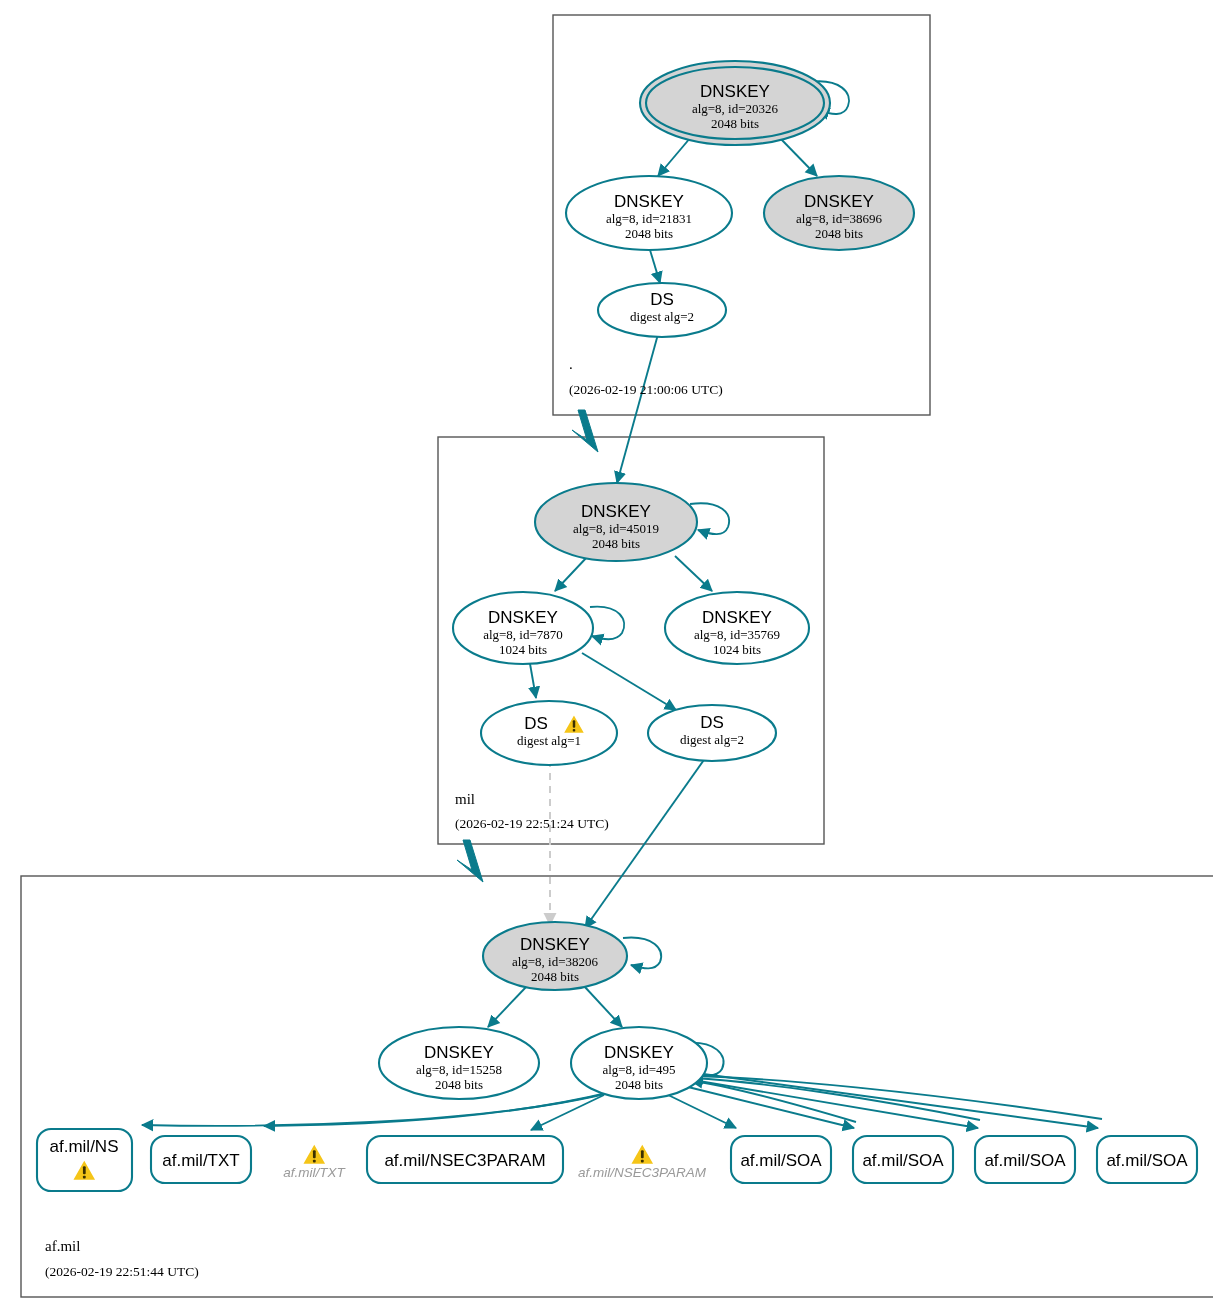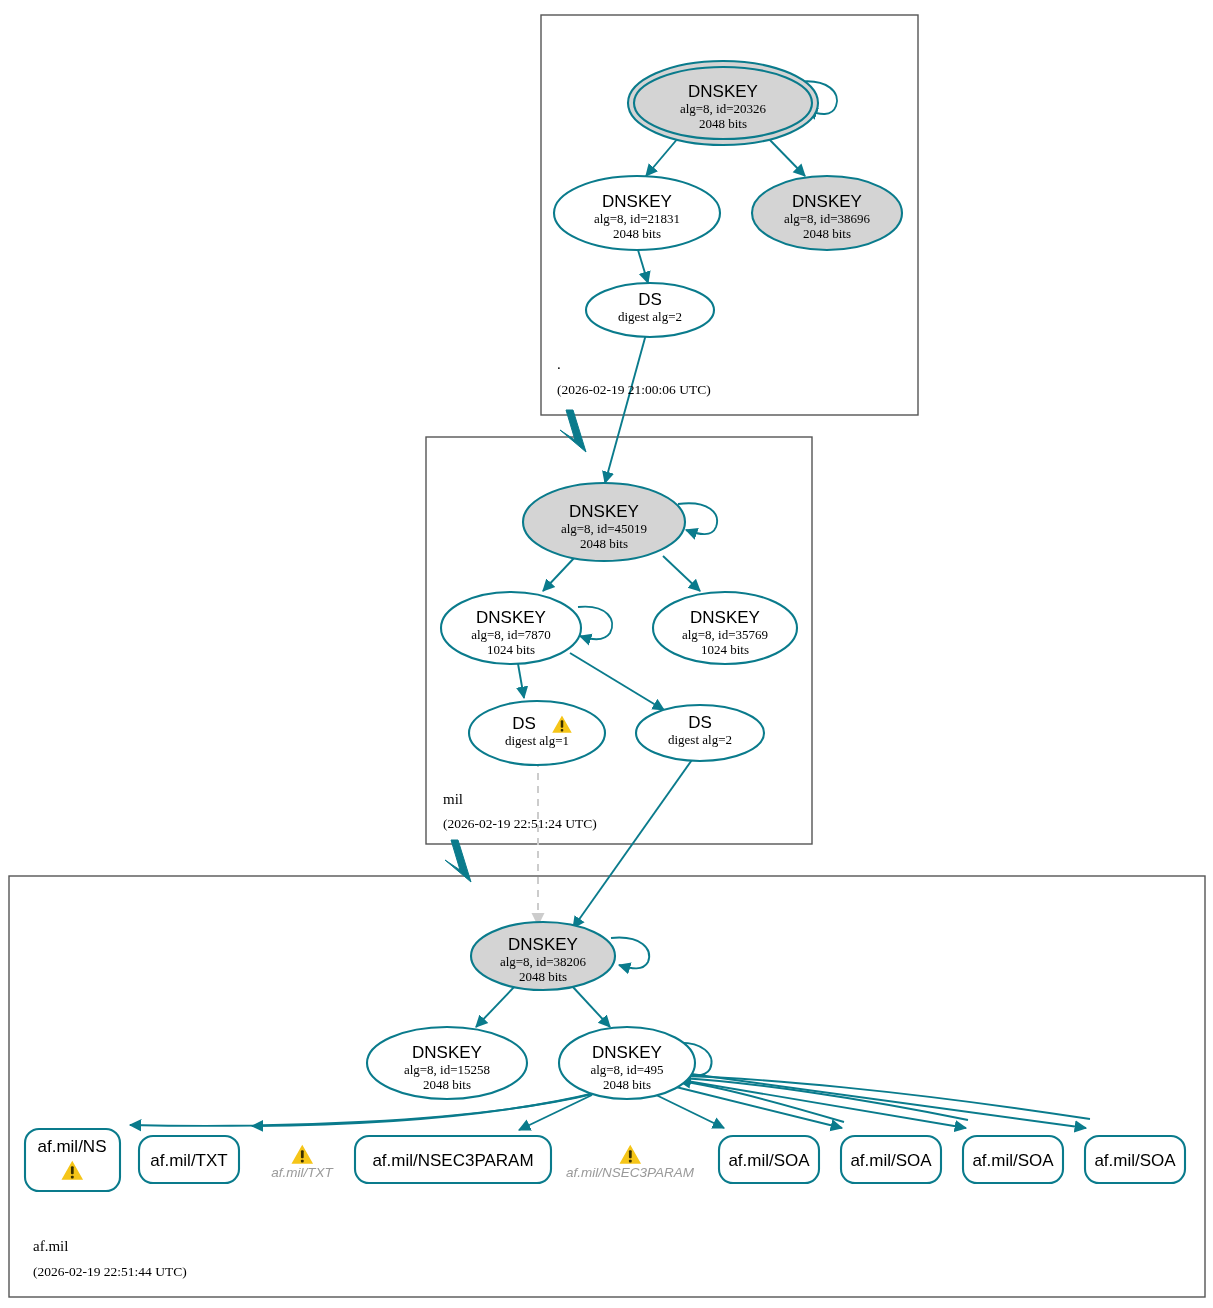--- a/index.html
+++ b/index.html
@@ -10,21 +10,21 @@
   }
   body {
     font-family: "Liberation Sans", sans-serif;
     width: 1213px;
     height: 1308px;
     position: relative;
     overflow: hidden;
   }
   #canvas {
     position: absolute;
-    left: 0; top: 0;
+    left: 12px; top: 0;
     width: 1034px;
     height: 1308px;
   }
   svg#graph {
     position: absolute;
     left: 0; top: 0;
     width: 1213px;
     height: 1308px;
   }
   .zone-rect {

